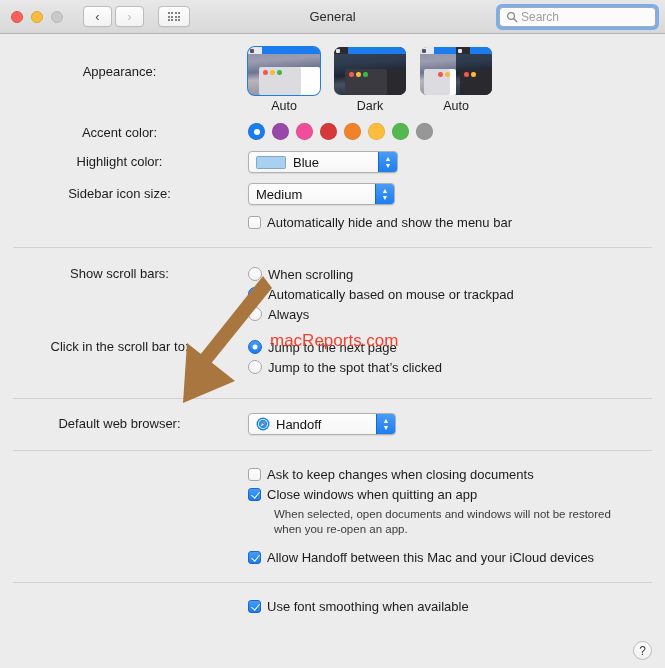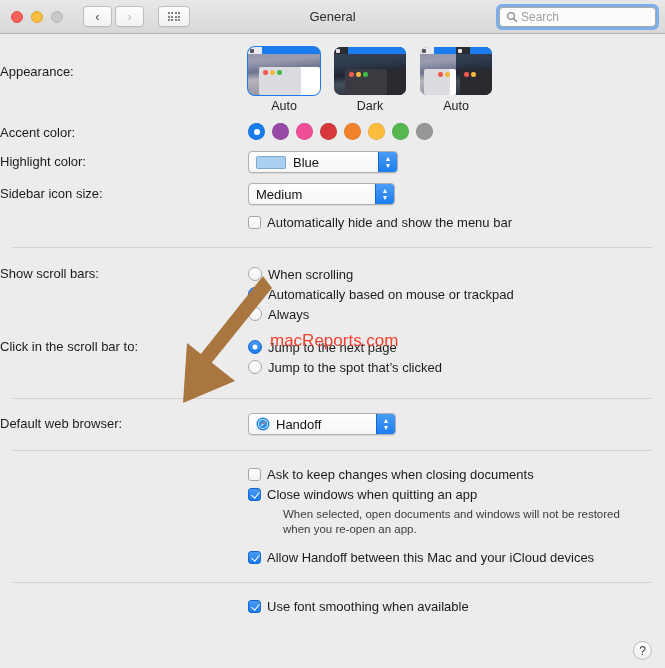--- a/index.html
+++ b/index.html
@@ -67,21 +67,21 @@
     display: flex; align-items: center; padding-left: 6px;
   }
   #searchfield svg { flex: 0 0 auto; margin-right: 3px; }
   #searchph { font-size: 12px; color: #a0a0a0; }
 
   
   #content { position: relative; height: 634px; }
 
   .row { display: flex; align-items: flex-start; }
   .lbl {
-    width: 248px; text-align: left; padding-right: 9px;
+    width: 248px; text-align: center; padding-right: 9px;
     font-size: 13px; color: #1c1c1c; flex: 0 0 248px;
   }
   .fields { flex: 1; }
 
   hr.sep {
     border: none; border-top: 1px solid #d2d2d2;
     margin: 0 13px;
   }
 
   
@@ -473,21 +473,21 @@
     <div class="lbl"></div>
     <div class="fields">
       <div class="chkline">
         <span class="chk"></span>
         <span class="ctext">Ask to keep changes when closing documents</span>
       </div>
       <div class="chkline">
         <span class="chk on"></span>
         <span class="ctext">Close windows when quitting an app</span>
       </div>
-      <div class="hint" style="margin-left:35px;margin-top:4px;max-width:360px">When selected, open documents and windows will not be restored when you re-open an app.</div>
+      <div class="hint" style="margin-left:26px;margin-top:4px;max-width:360px">When selected, open documents and windows will not be restored when you re-open an app.</div>
     </div>
   </div>
 
 
   <div class="row" style="margin-top:12px">
     <div class="lbl"></div>
     <div class="fields">
       <div class="chkline">
         <span class="chk on"></span>
         <span class="ctext">Allow Handoff between this Mac and your iCloud devices</span>

